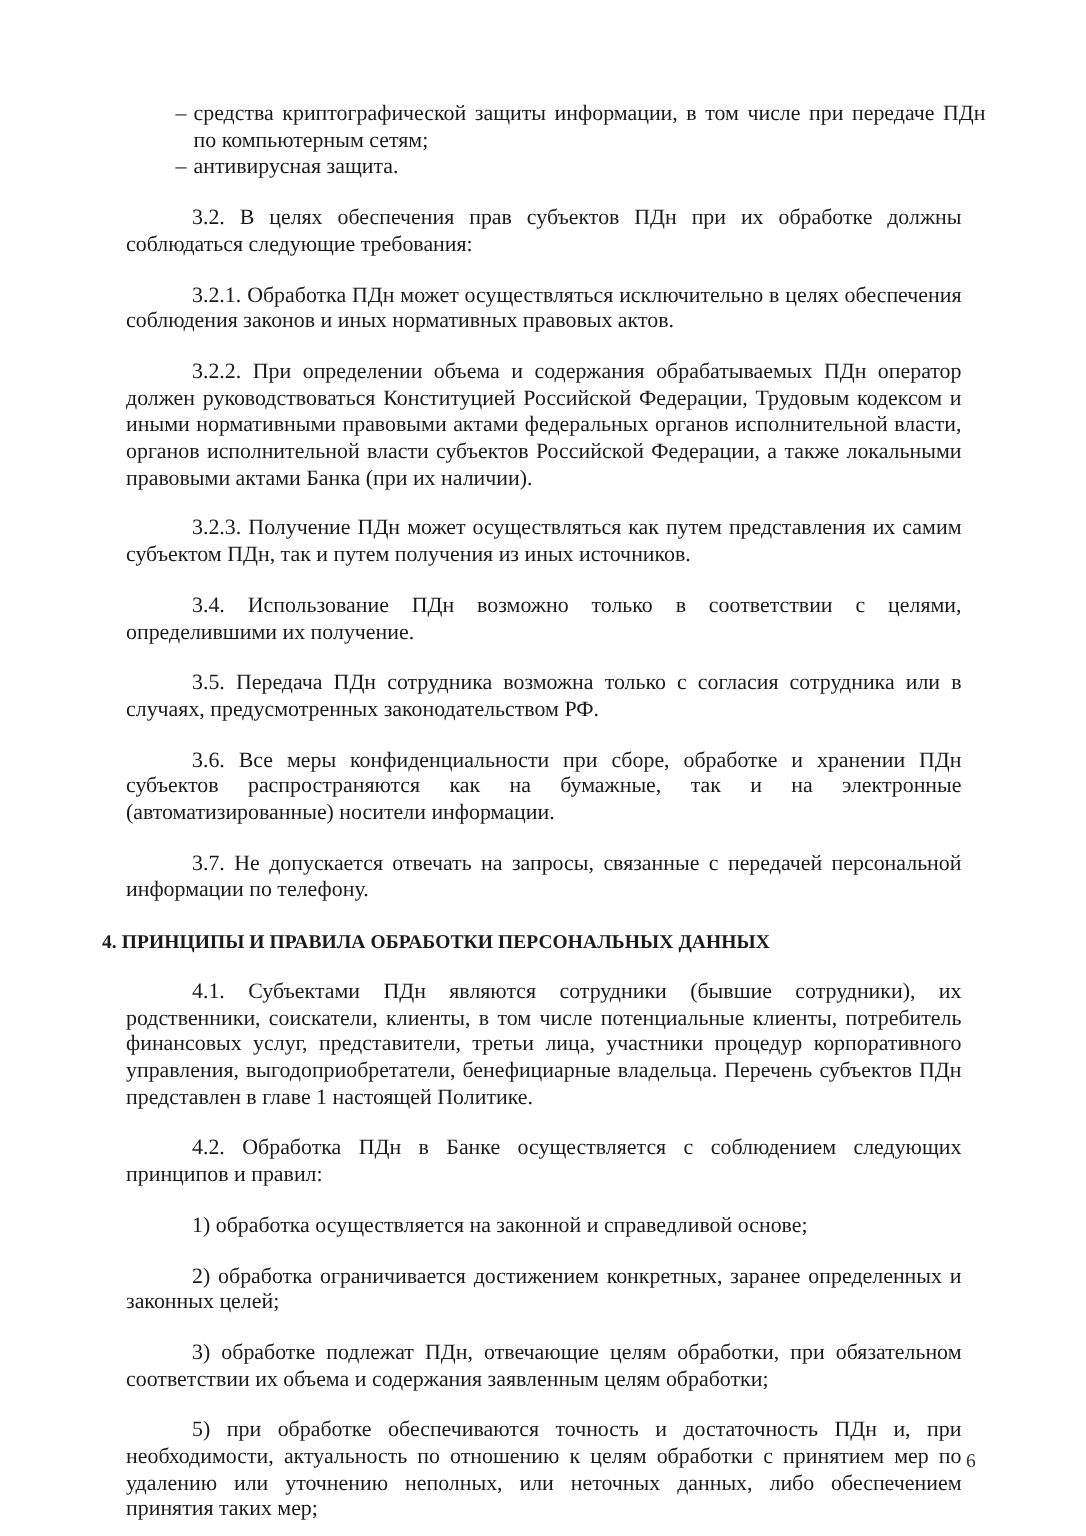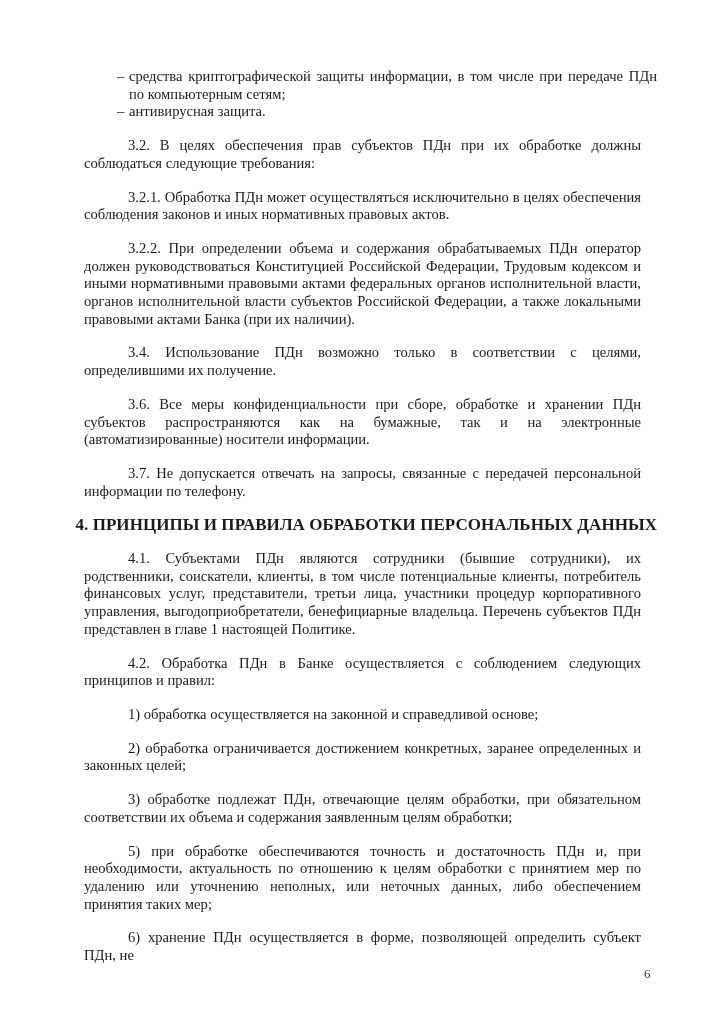--- a/index.html
+++ b/index.html
@@ -7,39 +7,41 @@
   .page {
     position: absolute; left: 68px; top: 68px; width: 589px;
     font-family: "Liberation Serif", serif; font-size: 14.6px; line-height: 17.7px;
     color: #1a1a1a; text-align: justify;
   }
   .p { margin: 16px; text-indent: 44px; text-align: justify; }
   .p.sub { text-indent: 44px; }
   .dash-item { position: relative; padding-left: 61px; margin: 0; text-align: justify; }
   .dash-item .dash { position: absolute; left: 49px; top: 0; }
   .heading {
-    font-weight: bold; text-align: right; margin: 7px 0 0 0; font-size: 17px;
+    font-weight: bold; text-align: left; margin: 7px 0 0 0; font-size: 13px;
     letter-spacing: 0.05px;
   }
   .page-number {
     position: absolute; left: 644px; top: 966px;
     font-family: "Liberation Serif", serif; font-size: 13px; color: #333;
   }
 </style>
 </head>
 <body>
 
 <div class="page">
   <p class="dash-item"><span class="dash">–</span><span>средства криптографической защиты информации, в том числе при передаче ПДн по компьютерным сетям;</span></p>
   <p class="dash-item"><span class="dash">–</span><span>антивирусная защита.</span></p>
 
   <p class="p">3.2. В целях обеспечения прав субъектов ПДн при их обработке должны соблюдаться следующие требования:</p>
   <p class="p sub">3.2.1. Обработка ПДн может осуществляться исключительно в целях обеспечения соблюдения законов и иных нормативных правовых актов.</p>
   <p class="p sub">3.2.2. При определении объема и содержания обрабатываемых ПДн оператор должен руководствоваться Конституцией Российской Федерации, Трудовым кодексом и иными нормативными правовыми актами федеральных органов исполнительной власти, органов исполнительной власти субъектов Российской Федерации, а также локальными правовыми актами Банка (при их наличии).</p>
+  <p class="p sub">3.2.3. Получение ПДн может осуществляться как путем представления их самим субъектом ПДн, так и путем получения из иных источников.</p>
   <p class="p">3.4. Использование ПДн возможно только в соответствии с целями, определившими их получение.</p>
+  <p class="p">3.5. Передача ПДн сотрудника возможна только с согласия сотрудника или в случаях, предусмотренных законодательством РФ.</p>
   <p class="p">3.6. Все меры конфиденциальности при сборе, обработке и хранении ПДн субъектов распространяются как на бумажные, так и на электронные (автоматизированные) носители информации.</p>
   <p class="p">3.7. Не допускается отвечать на запросы, связанные с передачей персональной информации по телефону.</p>
 
   <h2 class="heading">4. ПРИНЦИПЫ И ПРАВИЛА ОБРАБОТКИ ПЕРСОНАЛЬНЫХ ДАННЫХ</h2>
 
   <p class="p">4.1. Субъектами ПДн являются сотрудники (бывшие сотрудники), их родственники, соискатели, клиенты, в том числе потенциальные клиенты, потребитель финансовых услуг, представители, третьи лица, участники процедур корпоративного управления, выгодоприобретатели, бенефициарные владельца. Перечень субъектов ПДн представлен в главе 1 настоящей Политике.</p>
   <p class="p">4.2. Обработка ПДн в Банке осуществляется с соблюдением следующих принципов и правил:</p>
   <p class="p">1) обработка осуществляется на законной и справедливой основе;</p>
   <p class="p">2) обработка ограничивается достижением конкретных, заранее определенных и законных целей;</p>
   <p class="p">3) обработке подлежат ПДн, отвечающие целям обработки, при обязательном соответствии их объема и содержания заявленным целям обработки;</p>

